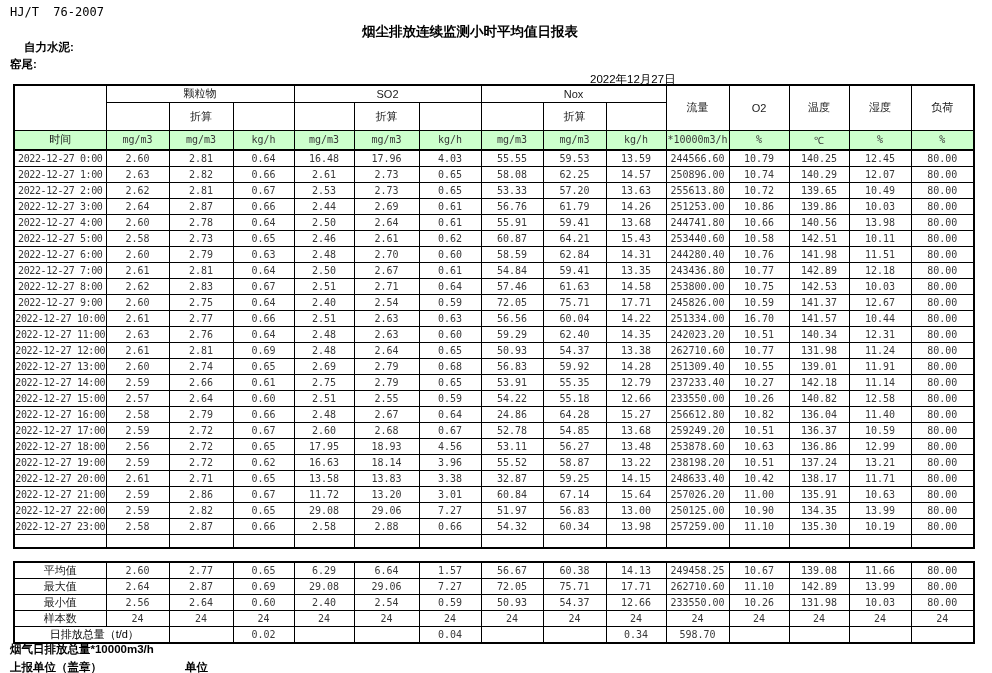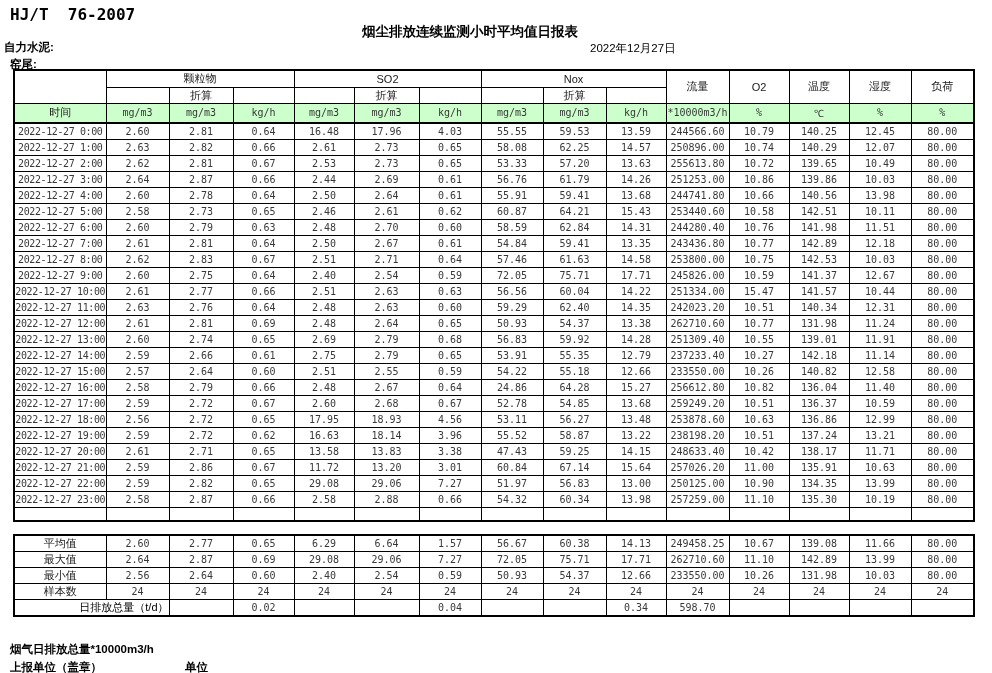--- a/index.html
+++ b/index.html
@@ -7,65 +7,65 @@
   body {
     width: 992px; height: 673px;
     background: #ffffff;
     font-family: "Liberation Sans", sans-serif;
     color: #000;
     position: relative;
     overflow: hidden;
   }
   .std {
     position: absolute; top: 5px; left: 10px;
-    font-weight: bold; font-size: 16px;
+    font-weight: normal; font-size: 12px;
     font-family: "DejaVu Sans Mono", monospace;
     white-space: pre;
   }
   .title {
     position: absolute; top: 23px; left: 0; width: 940px;
     text-align: center; font-weight: bold; font-size: 13.5px;
   }
-  .company { position: absolute; top: 40px; left: 4px; font-weight: bold; font-size: 11.5px; }
+  .company { position: absolute; top: 40px; left: 24px; font-weight: bold; font-size: 11.5px; }
   .site    { position: absolute; top: 57px; left: 10px; font-weight: bold; font-size: 11.5px; text-align: center; }
-  .date    { position: absolute; top: 41px; left: 590px; font-size: 11.5px; }
-
-  .tablewrap { position: absolute; top: 69px; left: 13px; }
+  .date    { position: absolute; top: 72px; left: 590px; font-size: 11.5px; }
+
+  .tablewrap { position: absolute; top: 84px; left: 13px; }
 
   table {
     border-collapse: collapse;
     table-layout: fixed;
     border: 2px solid #000;
   }
   td {
     border: 1px solid #000;
     text-align: center;
     padding: 0;
     overflow: hidden;
     white-space: nowrap;
     font-size: 11px;
   }
   thead tr.r1 { height: 17px; }
-  thead tr.r2 { height: 16px; }
+  thead tr.r2 { height: 28px; }
   thead tr.units { height: 20px; }
   thead tr.units td { background: #ccffcc; border-bottom: 2px solid #000; }
   tbody tr { height: 16px; }
   tr.empty-row { height: 14px; }
 
   .num {
     font-family: "DejaVu Sans Mono", monospace;
     font-size: 10px;
     color: #383838;
   }
   .time { letter-spacing: -0.4px; }
   .hdr { font-size: 11px; color: #1a1a1a; }
 
   .summary-table { margin-top: 12px; }
   .summary-table tr { height: 16px; }
-  .dt-label { text-align: right; padding-left: 5px; font-size: 11px; }
+  .dt-label { text-align: center; padding-left: 5px; font-size: 11px; }
 
   .footer { position: absolute; top: 642px; left: 10px; width: 700px; }
   .f1 { font-weight: bold; font-size: 11.5px; }
   .f2 { margin-top: 3px; font-weight: bold; font-size: 11.5px; position: relative; }
   .f2 .unit { position: absolute; left: 175px; top: 0; }
 </style>
 </head>
 <body>
 
 <div class="std">HJ/T  76-2007</div>
@@ -310,21 +310,21 @@
           <td class="num">2.61</td>
           <td class="num">2.77</td>
           <td class="num">0.66</td>
           <td class="num">2.51</td>
           <td class="num">2.63</td>
           <td class="num">0.63</td>
           <td class="num">56.56</td>
           <td class="num">60.04</td>
           <td class="num">14.22</td>
           <td class="num">251334.00</td>
-          <td class="num">15.47</td>
+          <td class="num">16.70</td>
           <td class="num">141.57</td>
           <td class="num">10.44</td>
           <td class="num">80.00</td>
         </tr>
         <tr>
           <td class="num time">2022-12-27 11:00</td>
           <td class="num">2.63</td>
           <td class="num">2.76</td>
           <td class="num">0.64</td>
           <td class="num">2.48</td>
@@ -476,21 +476,21 @@
           <td class="num">80.00</td>
         </tr>
         <tr>
           <td class="num time">2022-12-27 20:00</td>
           <td class="num">2.61</td>
           <td class="num">2.71</td>
           <td class="num">0.65</td>
           <td class="num">13.58</td>
           <td class="num">13.83</td>
           <td class="num">3.38</td>
-          <td class="num">47.43</td>
+          <td class="num">32.87</td>
           <td class="num">59.25</td>
           <td class="num">14.15</td>
           <td class="num">248633.40</td>
           <td class="num">10.42</td>
           <td class="num">138.17</td>
           <td class="num">11.71</td>
           <td class="num">80.00</td>
         </tr>
         <tr>
           <td class="num time">2022-12-27 21:00</td>

